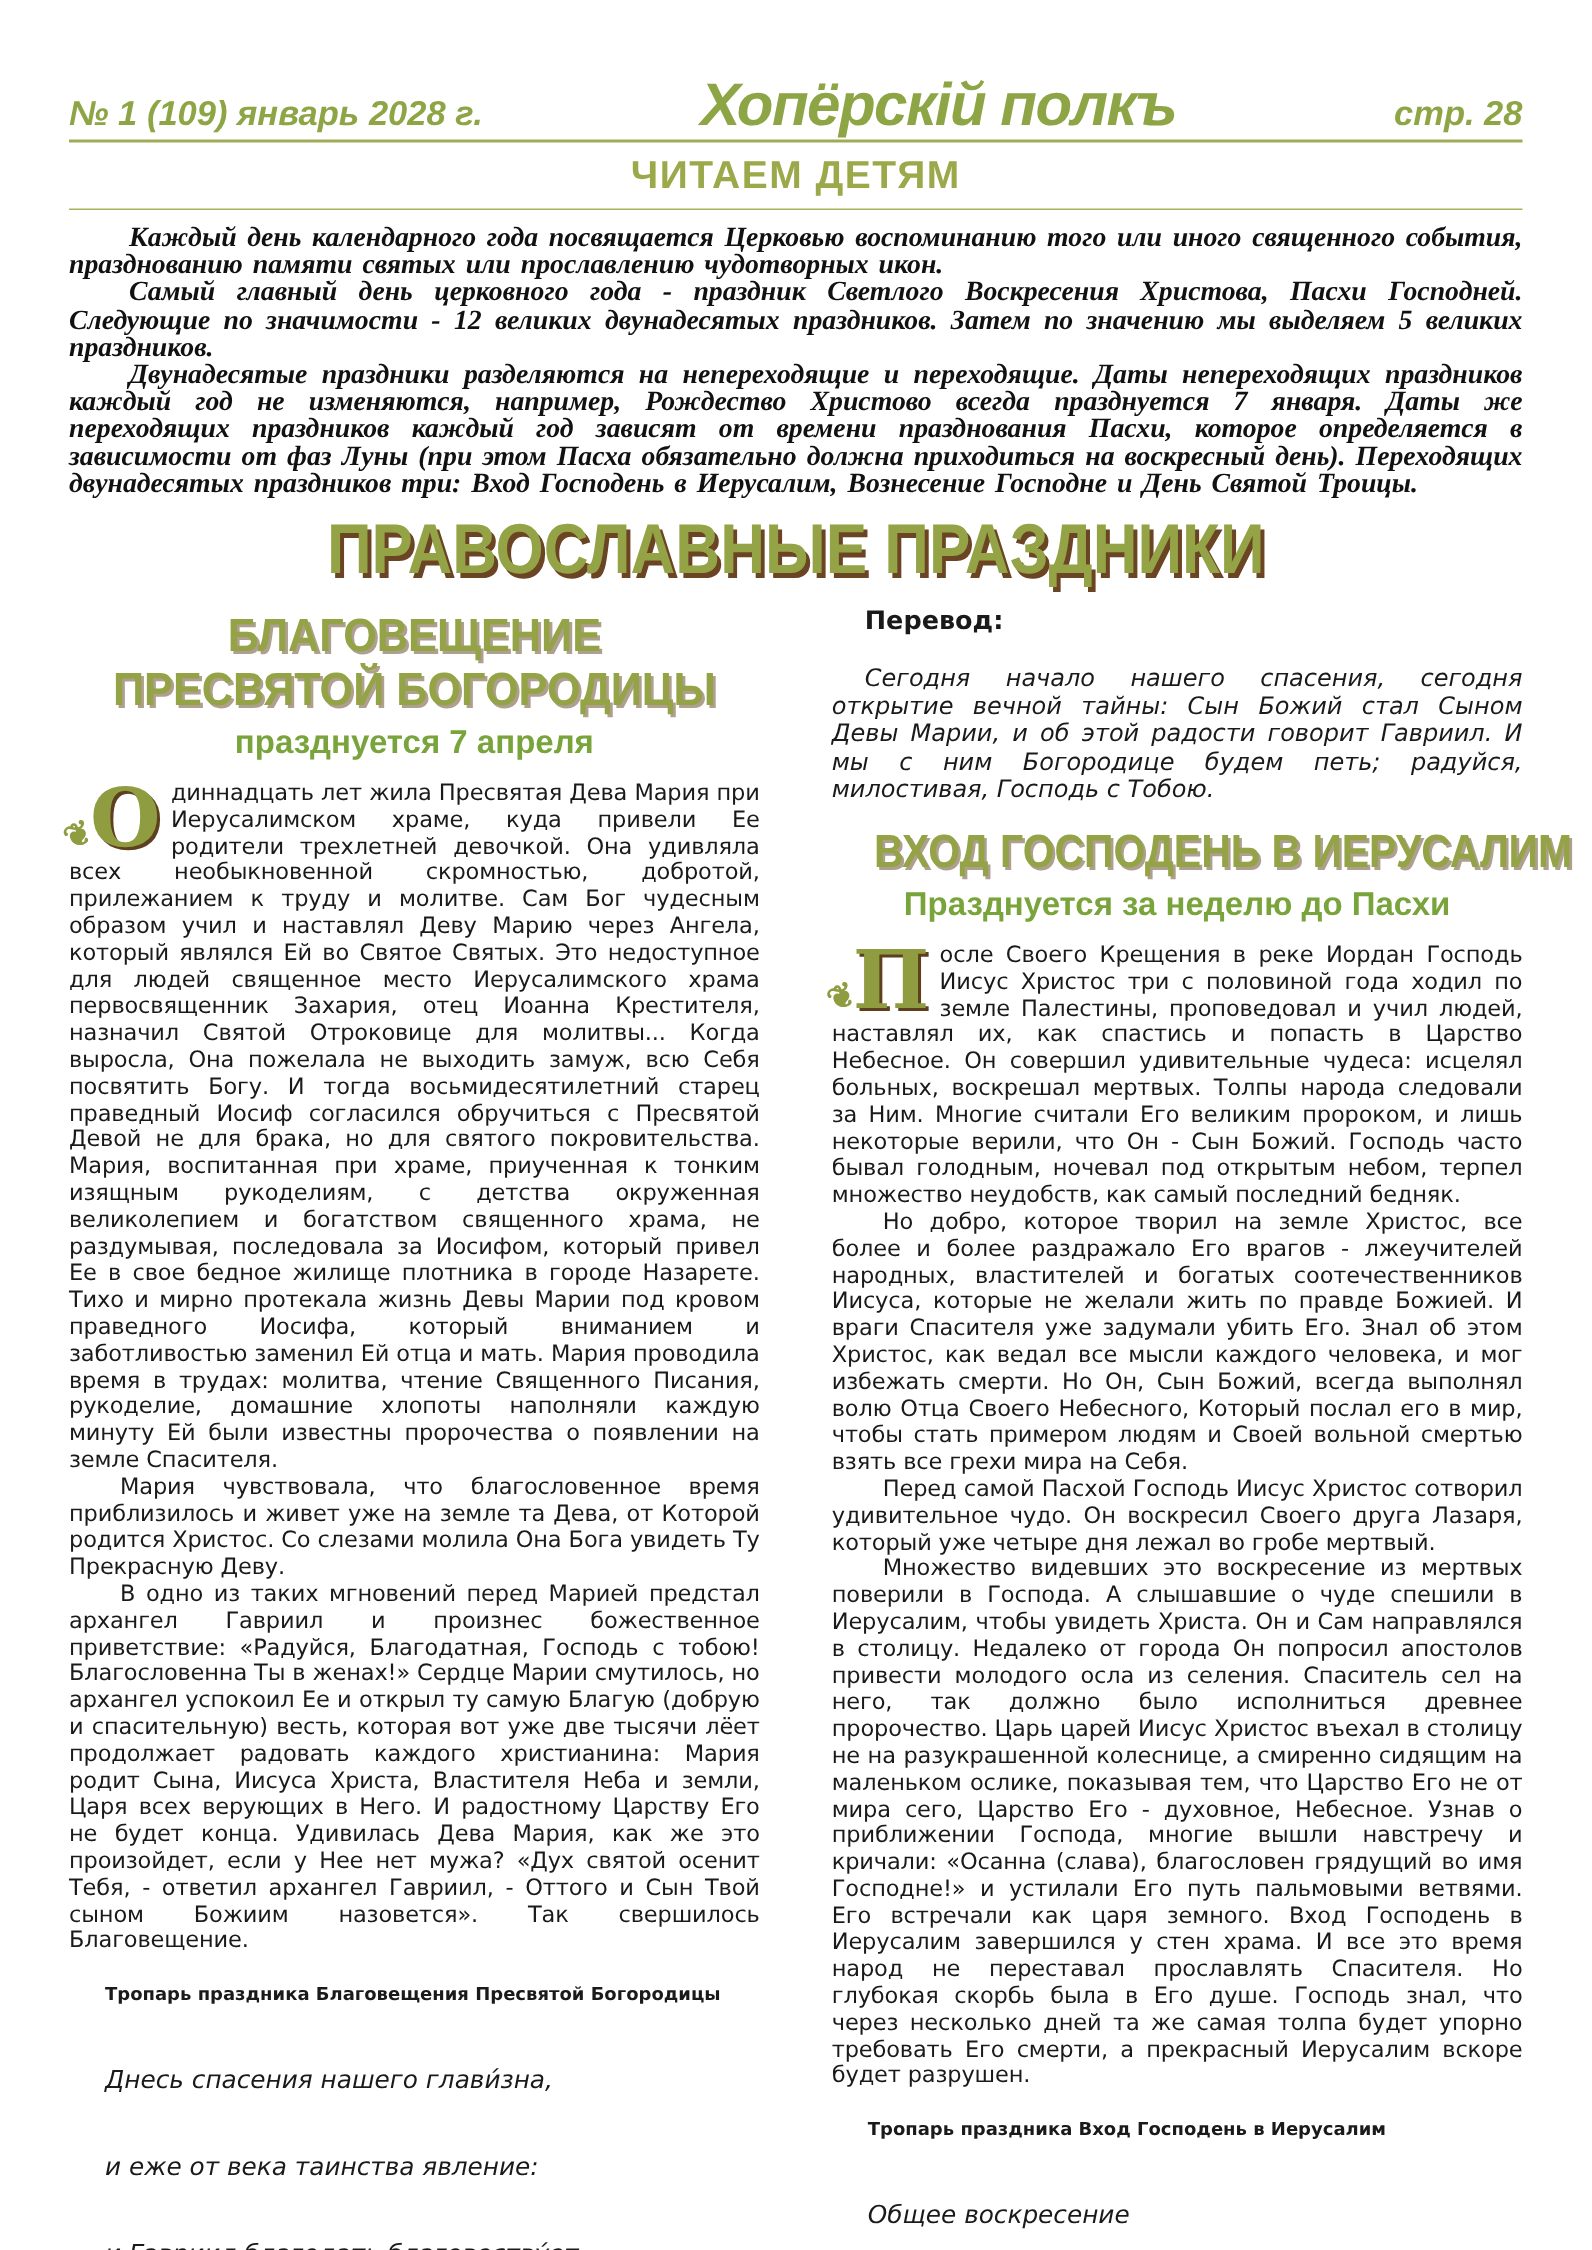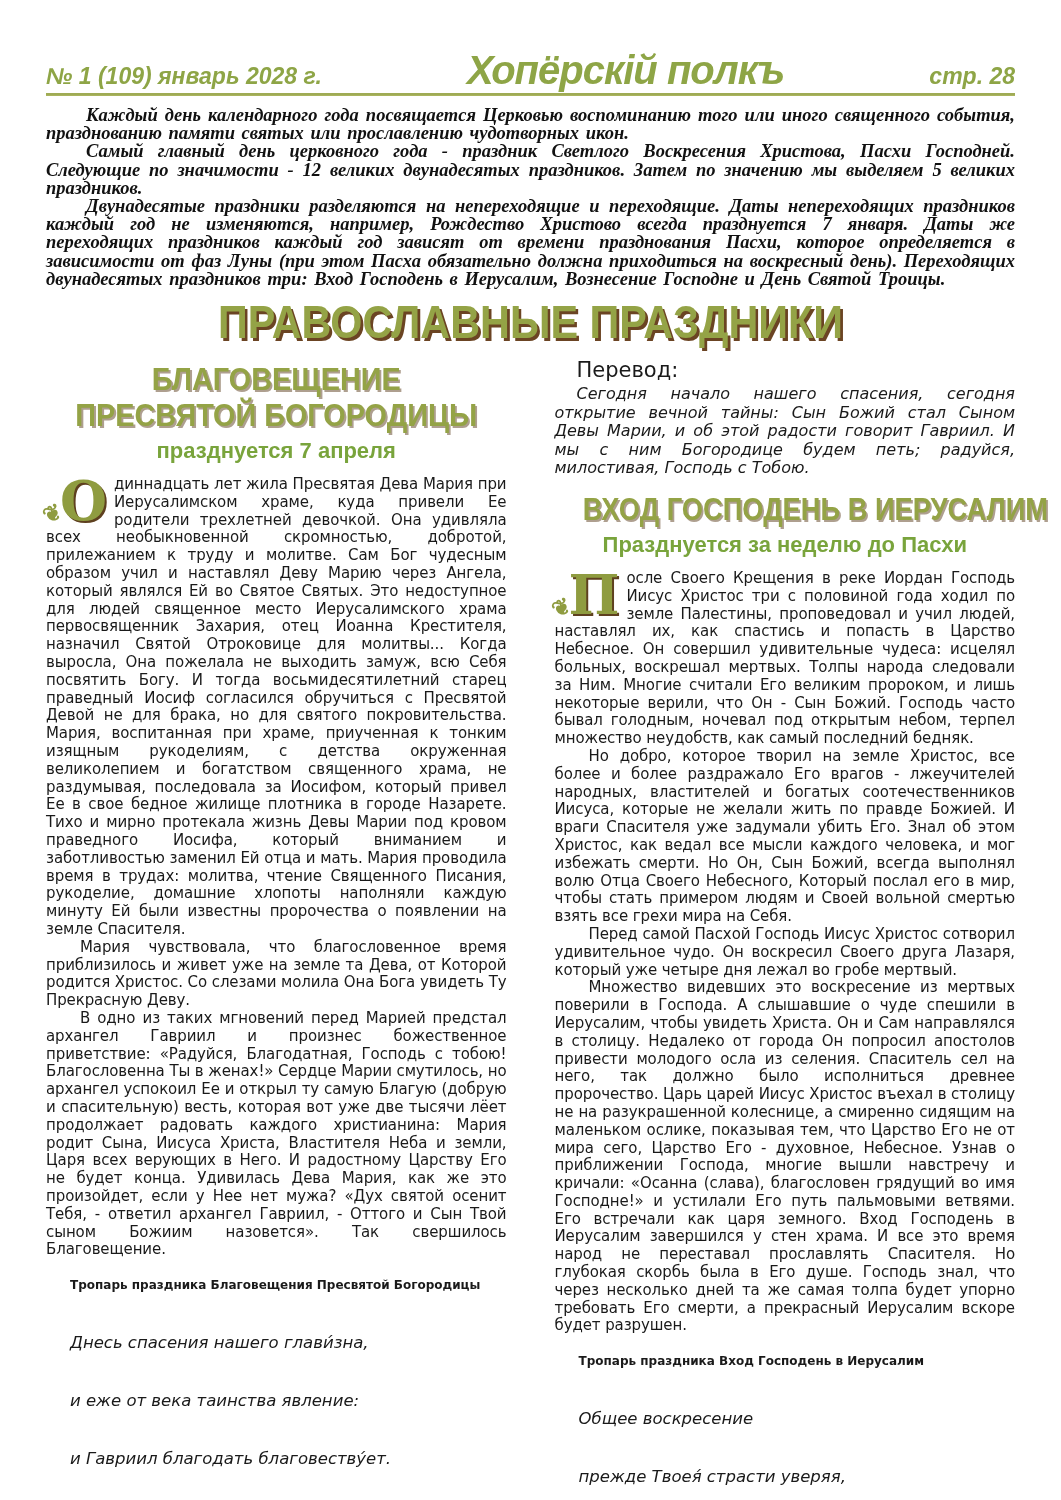--- a/index.html
+++ b/index.html
@@ -93,44 +93,45 @@
     text-shadow:2px 2px 0 #5e401f;
   }
   .dc-orn{
     position:absolute;left:-3px;bottom:4px;
     font-size:22px;line-height:1;
     color:#8f9c40;text-shadow:none;
     transform:rotate(-25deg);
   }
   
   .perevod{margin:0 0 14px 0;}
-  .perevod-title{font-weight:400;font-size:21px;line-height:20px;padding-left:22px;}
+  .perevod-title{font-weight:700;font-size:17px;line-height:20px;padding-left:22px;}
   .perevod-text{
     font-style:italic;font-size:16px;line-height:18.6px;
-    text-align:justify;text-indent:22px;margin-top:5px;
+    text-align:justify;text-indent:22px;margin-top:19px;
   }
   
   .tropar{margin-top:16px;padding-left:24px;}
   .tropar-title{font-weight:700;font-size:12px;line-height:21px;margin-bottom:2px;}
   .tropar-line{font-style:italic;font-size:16.5px;line-height:20.8px;margin-top:37px;}
   
   .bottom-rule{margin-top:auto;margin-bottom:36px;border:none;border-top:2px solid #b9c273;}
 </style>
 </head>
 <body>
 
 <div class="page">
 
   <div class="hdr">
     <span class="issue">№ 1 (109) январь 2028 г.</span>
     <span class="ntitle">Хопёрскій полкъ</span>
     <span class="pagenum">стр. 28</span>
   </div>
 
   <hr class="rule">
+  <div class="section-title">ЧИТАЕМ ДЕТЯМ</div>
   <hr class="rule rule-thin">
 
   <div class="intro">
     <p>Каждый день календарного года посвящается Церковью воспоминанию того или иного священного события, празднованию памяти святых или прославлению чудотворных икон.</p>
     <p>Самый главный день церковного года - праздник Светлого Воскресения Христова, Пасхи Господней. Следующие по значимости - 12 великих двунадесятых праздников. Затем по значению мы выделяем 5 великих праздников.</p>
     <p>Двунадесятые праздники разделяются на непереходящие и переходящие. Даты непереходящих праздников каждый год не изменяются, например, Рождество Христово всегда празднуется 7 января. Даты же переходящих праздников каждый год зависят от времени празднования Пасхи, которое определяется в зависимости от фаз Луны (при этом Пасха обязательно должна приходиться на воскресный день). Переходящих двунадесятых праздников три: Вход Господень в Иерусалим, Вознесение Господне и День Святой Троицы.</p>
   </div>
 
   <div class="main-title">ПРАВОСЛАВНЫЕ ПРАЗДНИКИ</div>
 

